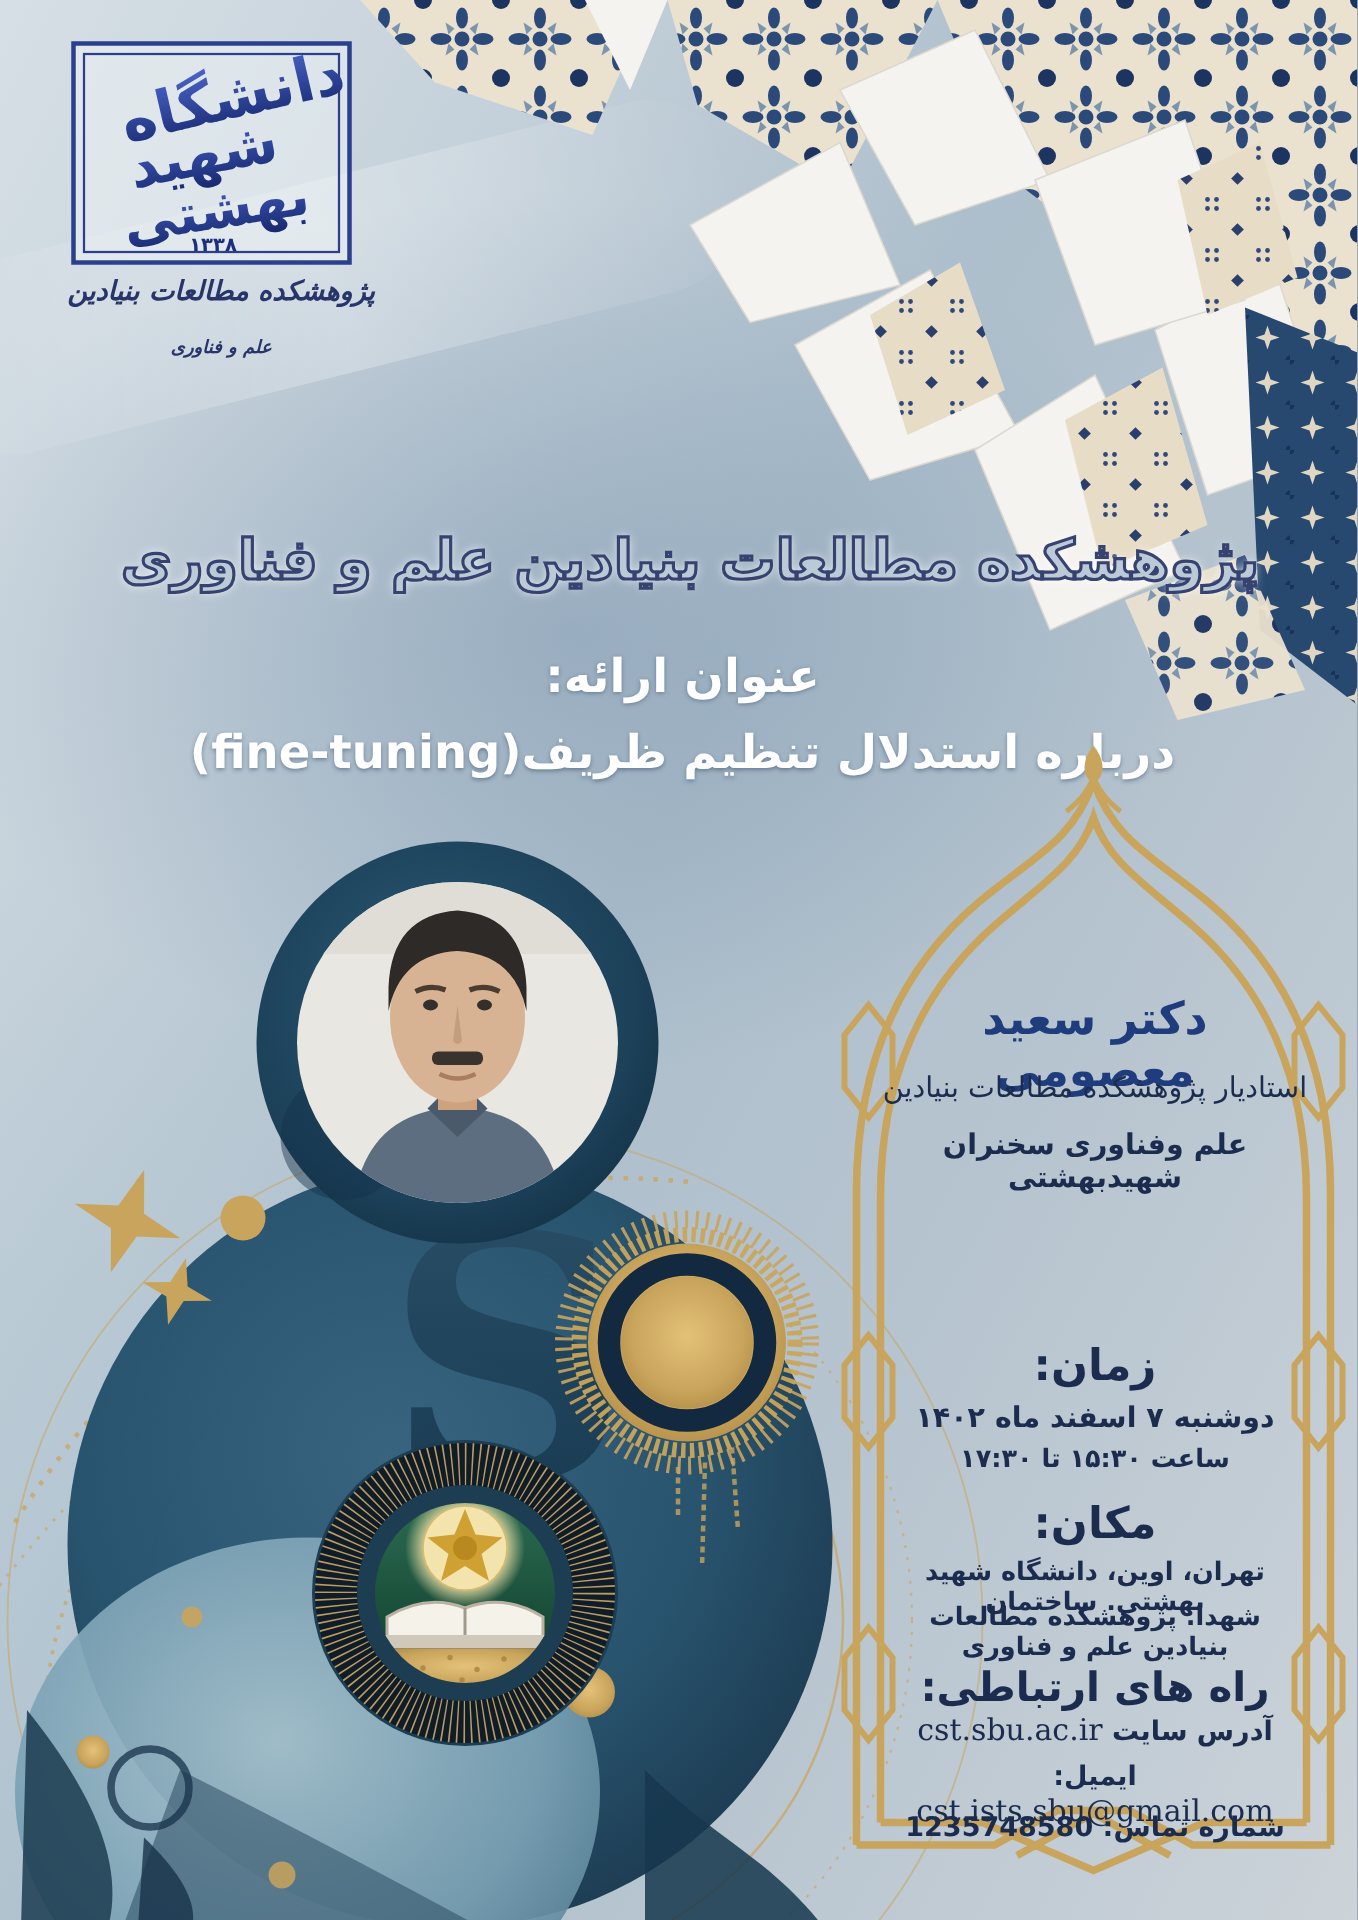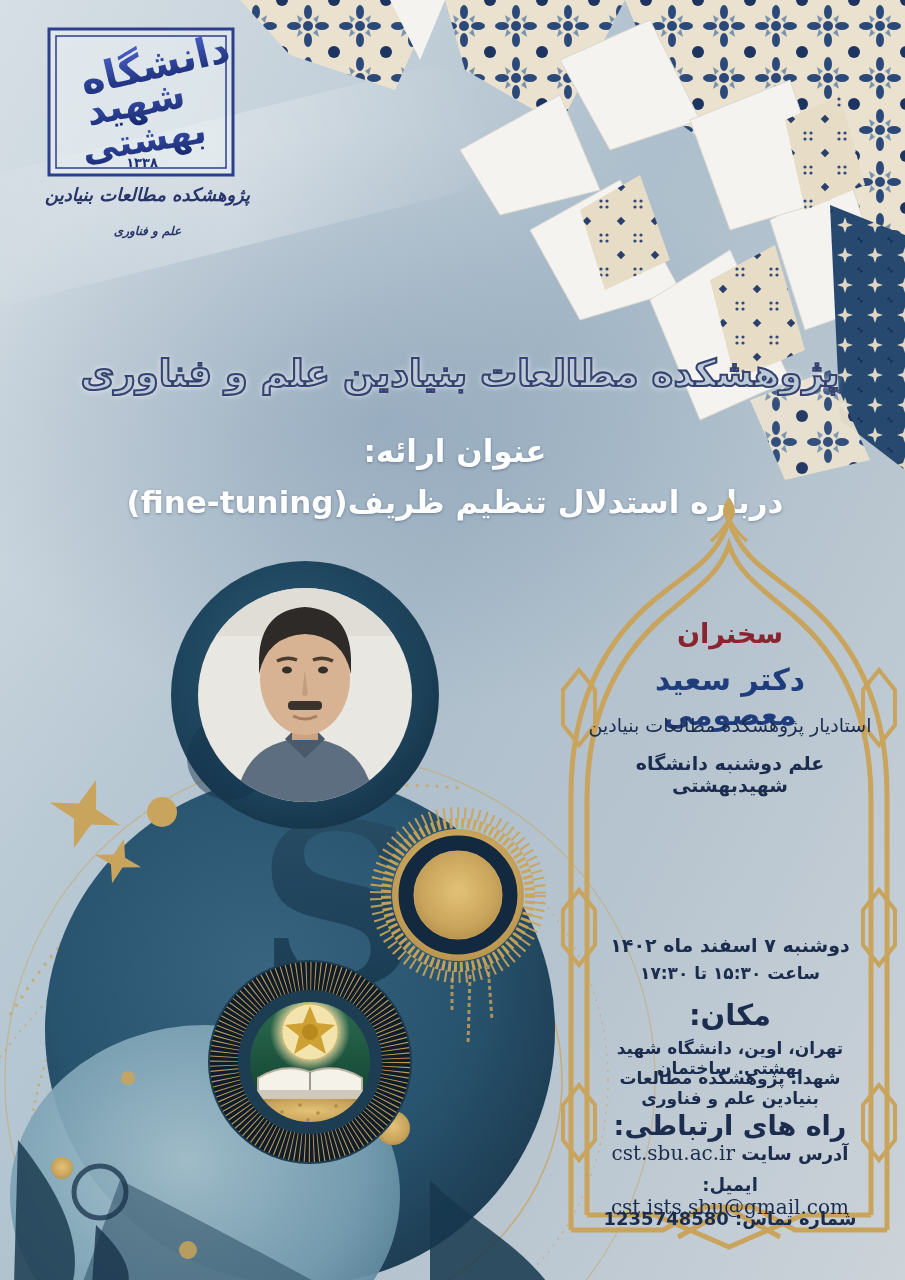--- a/index.html
+++ b/index.html
@@ -288,25 +288,25 @@
         <path d="M 326 175 L 342 195 L 342 230 L 326 250 L 310 230 L 310 195 Z"></path>
         <path d="M 326 395 L 342 415 L 342 450 L 326 470 L 310 450 L 310 415 Z"></path>
         <path d="M 326 590 L 342 610 L 342 645 L 326 665 L 310 645 L 310 610 Z"></path>
       </g>
 
       <path d="M 158 46 C 168 38 172 32 176 24 M 194 46 C 184 38 180 32 176 24" stroke-width="3.5"></path>
     </g>
     <path d="M 176 2 C 184 12 184 22 176 28 C 168 22 168 12 176 2 Z" fill="#c9a45c"></path>
   </svg>
 
-  <div class="abs fa rcol" style="top:618px;font-size:27px;font-weight:800;color:#8a2430;">سخنران</div>
   <div class="abs fa rcol" style="top:662px;font-size:30px;font-weight:800;color:#1f3d7c;">دکتر سعید معصومی</div>
   <div class="abs fa rcol navy" style="top:714px;font-size:19px;font-weight:400;">استادیار پژوهشکده مطالعات بنیادین</div>
-  <div class="abs fa rcol navy" style="top:752px;font-size:19px;font-weight:700;">علم دوشنبه دانشگاه شهیدبهشتی</div>
-
+  <div class="abs fa rcol navy" style="top:752px;font-size:19px;font-weight:700;">علم وفناوری سخنران شهیدبهشتی</div>
+
+  <div class="abs fa rcol navy" style="top:893px;font-size:29px;font-weight:800;">زمان:</div>
   <div class="abs fa rcol navy" style="top:934px;font-size:19px;font-weight:700;">دوشنبه ۷ اسفند ماه ۱۴۰۲</div>
   <div class="abs fa rcol navy" style="top:963px;font-size:17px;font-weight:700;">ساعت ۱۵:۳۰ تا ۱۷:۳۰</div>
 
   <div class="abs fa rcol navy" style="top:1038px;font-size:17px;font-weight:700;">تهران، اوین، دانشگاه شهید بهشتی. ساختمان</div>
   <div class="abs fa rcol navy" style="top:998px;font-size:29px;font-weight:800;">مکان:</div>
   <div class="abs fa rcol navy" style="top:1068px;font-size:17px;font-weight:700;">شهدا. پژوهشکده مطالعات بنیادین علم و فناوری</div>
 
   <div class="abs fa rcol navy" style="top:1100px;font-size:27px;font-weight:700;margin-top:10px;">راه های ارتباطی:</div>
   <div class="abs fa rcol navy" style="top:1141px;font-size:18px;font-weight:700;">
     <span>آدرس سایت</span>

